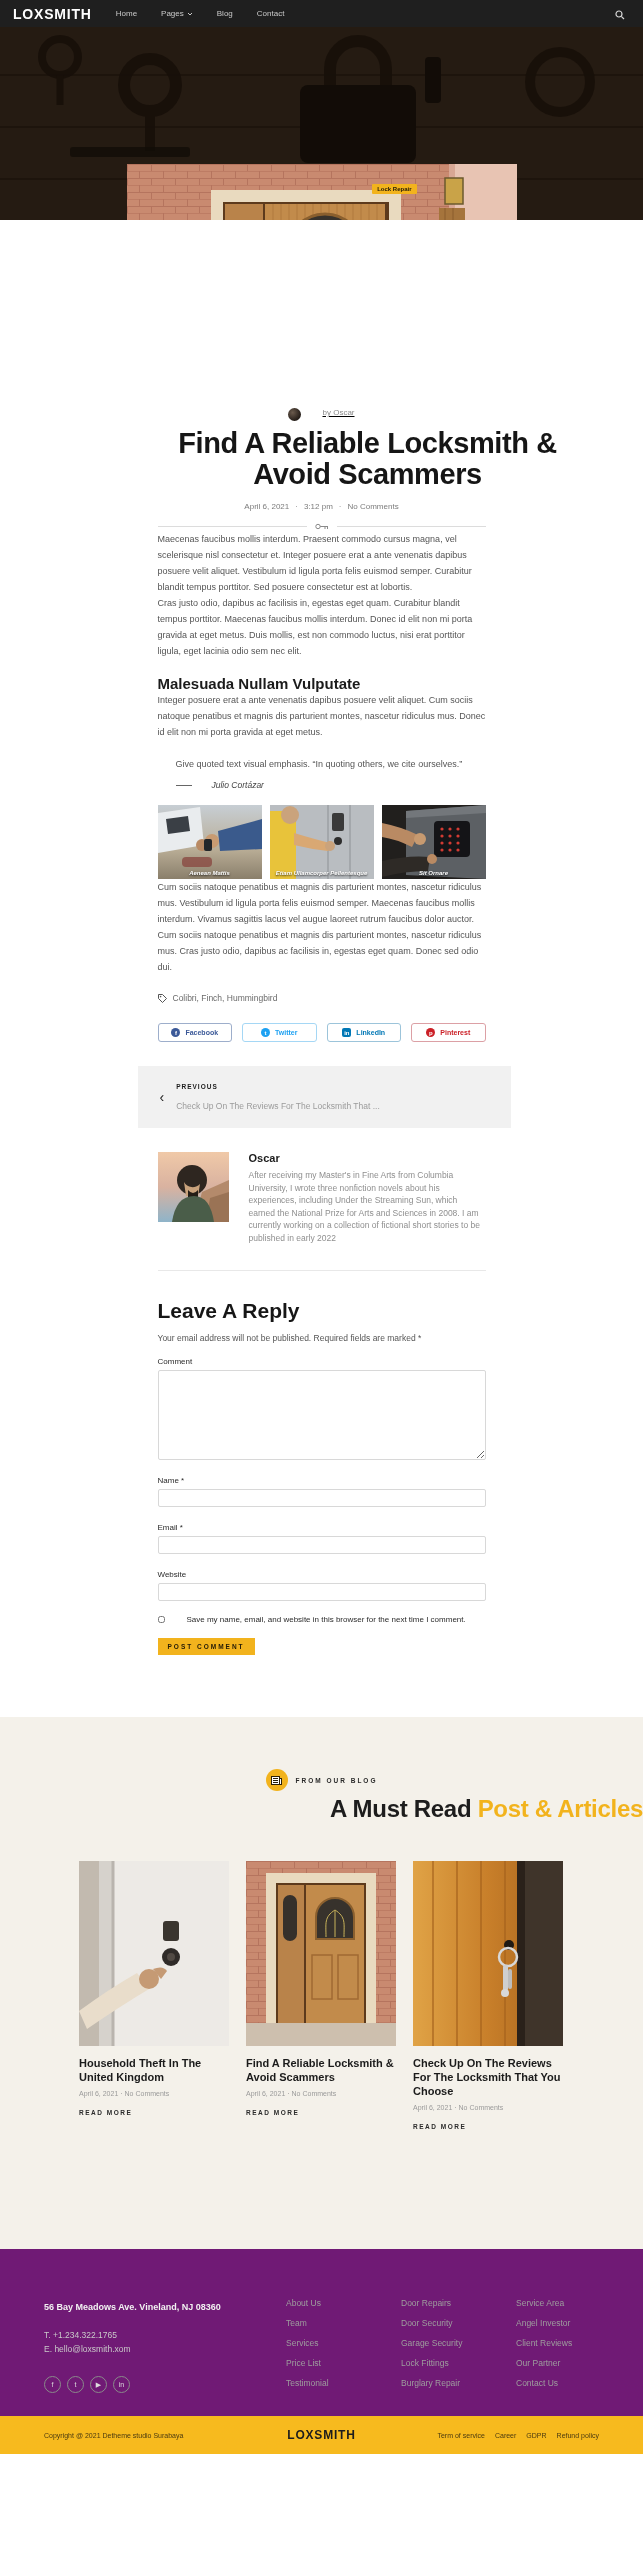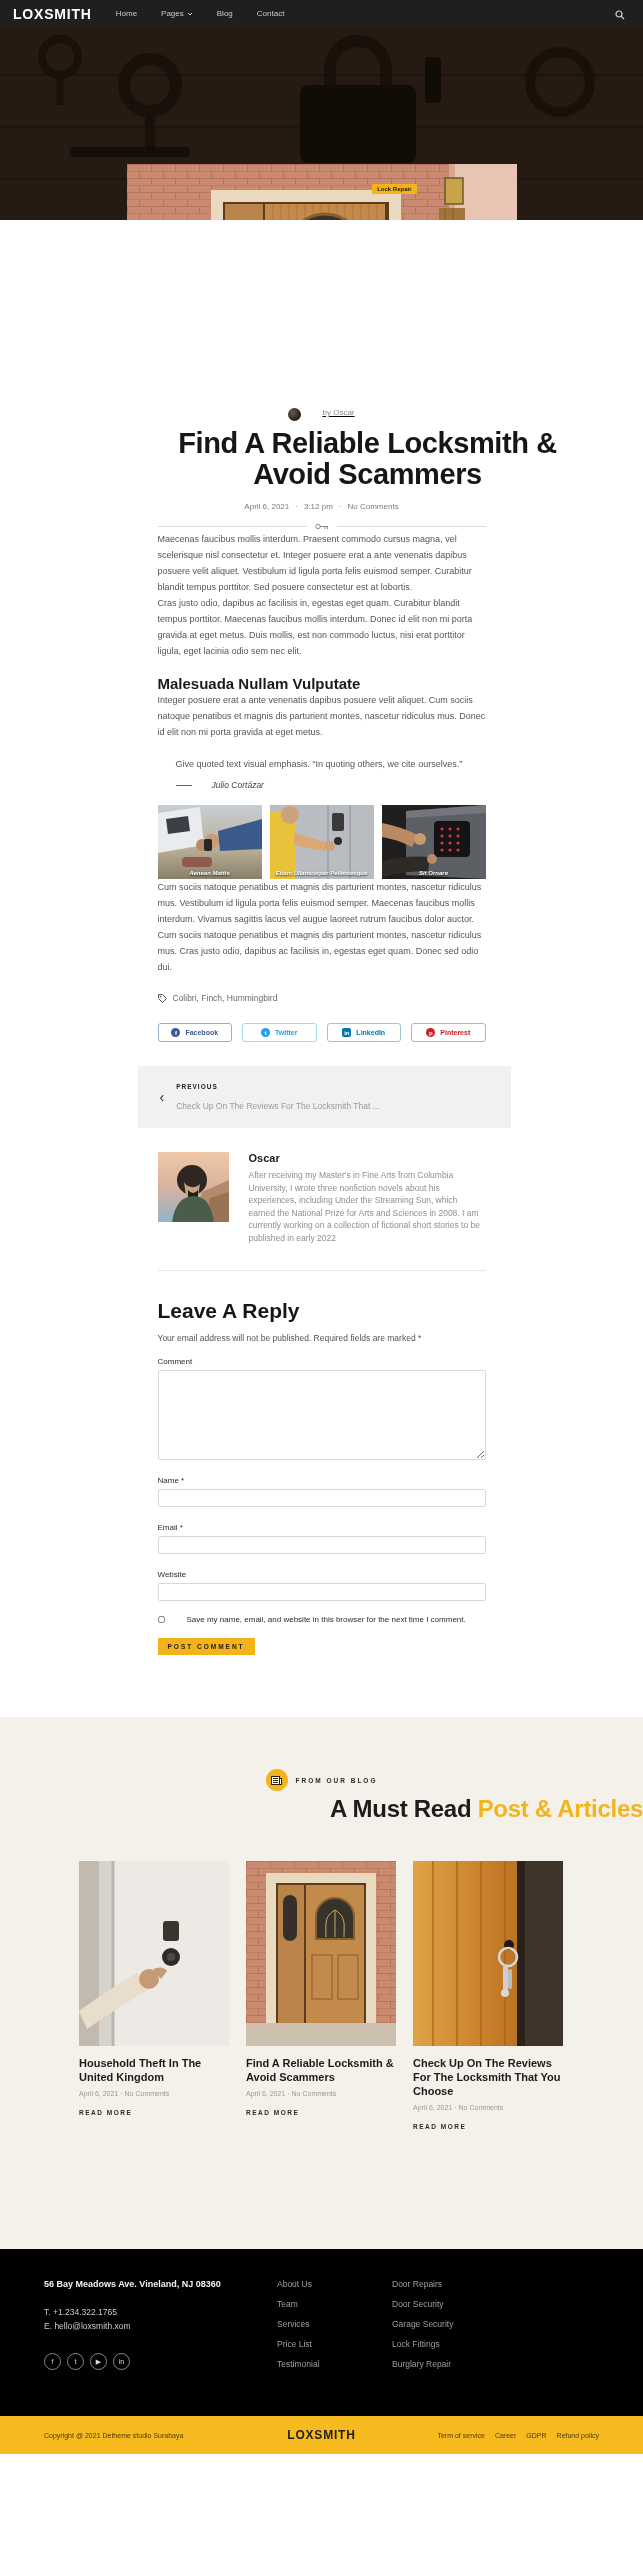--- a/index.html
+++ b/index.html
@@ -88,29 +88,29 @@
   .blog-h{margin-top:4px;text-align:right;font-size:24px;font-weight:800;letter-spacing:-.3px;color:#1d1d1d;}
   .blog-h .accent{color:#f2b31d;}
   .cards{width:485px;margin:38px auto 0;display:flex;gap:17px;}
   .card{width:150px;}
   .card svg{display:block;width:150px;height:185px;cursor:pointer;}
   .card-title{margin-top:10px;font-size:11px;line-height:14px;font-weight:800;color:#1b1b1b;cursor:pointer;}
   .card-meta{margin-top:6px;font-size:7px;color:#9a9a9a;}
   .card-more{margin-top:12px;font-size:6.5px;font-weight:800;letter-spacing:1.5px;color:#2b2b2b;cursor:pointer;}
 
   
-  .footer{background:#000000;height:167px;box-sizing:border-box;padding:30px 0 0 44px;display:flex;}
+  .footer{background:#701a75;height:167px;box-sizing:border-box;padding:30px 0 0 44px;display:flex;align-items:center;}
   .f-left{width:233px;box-sizing:border-box;}
   .f-addr{color:#f2f2f2;font-size:9px;font-weight:700;}
   .f-line{color:#c9c9c9;font-size:8.5px;margin-top:4px;}
   .f-line.phone{margin-top:18px;}
   .f-social{display:flex;gap:6px;margin-top:22px;}
   .f-social .soc{width:17px;height:17px;border-radius:50%;border:1px solid #8a8a8a;color:#dcdcdc;font-size:7px;display:flex;align-items:center;justify-content:center;cursor:pointer;box-sizing:border-box;}
   .f-col{width:115px;}
-  .f-col a{display:block;color:#9e9e9e;font-size:8.5px;text-decoration:none;margin-bottom:10px;cursor:pointer;}
+  .f-col a{display:block;color:#9e9e9e;font-size:8.5px;text-decoration:none;margin-bottom:10px;cursor:pointer;margin-left:9px;}
   .bottombar{position:relative;background:#f7ba1e;height:38px;display:flex;align-items:center;justify-content:space-between;padding:0 44px;box-sizing:border-box;}
   .bb-copy{font-size:7px;color:#4a3a10;}
   .bb-brand{position:absolute;left:50%;transform:translateX(-50%);font-size:12px;font-weight:800;letter-spacing:.8px;color:#1d1d1d;}
   .bb-links{display:flex;gap:10px;}
   .bb-links a{font-size:7px;color:#4a3a10;text-decoration:none;cursor:pointer;}
 </style>
 </head>
 <body>
 
 <div class="page">
@@ -521,20 +521,27 @@
       <a>Price List</a>
       <a>Testimonial</a>
     </div>
     <div class="f-col">
       <a>Door Repairs</a>
       <a>Door Security</a>
       <a>Garage Security</a>
       <a>Lock Fittings</a>
       <a>Burglary Repair</a>
     </div>
+    <div class="f-col">
+      <a>Service Area</a>
+      <a>Angel Investor</a>
+      <a>Client Reviews</a>
+      <a>Our Partner</a>
+      <a>Contact Us</a>
+    </div>
   </footer>
 
   <div class="bottombar">
     <span class="bb-copy">Copyright @ 2021 Detheme studio Surabaya</span>
     <span class="bb-brand">LOXSMITH</span>
     <span class="bb-links">
       <a>Term of service</a>
       <a>Career</a>
       <a>GDPR</a>
       <a>Refund policy</a>

